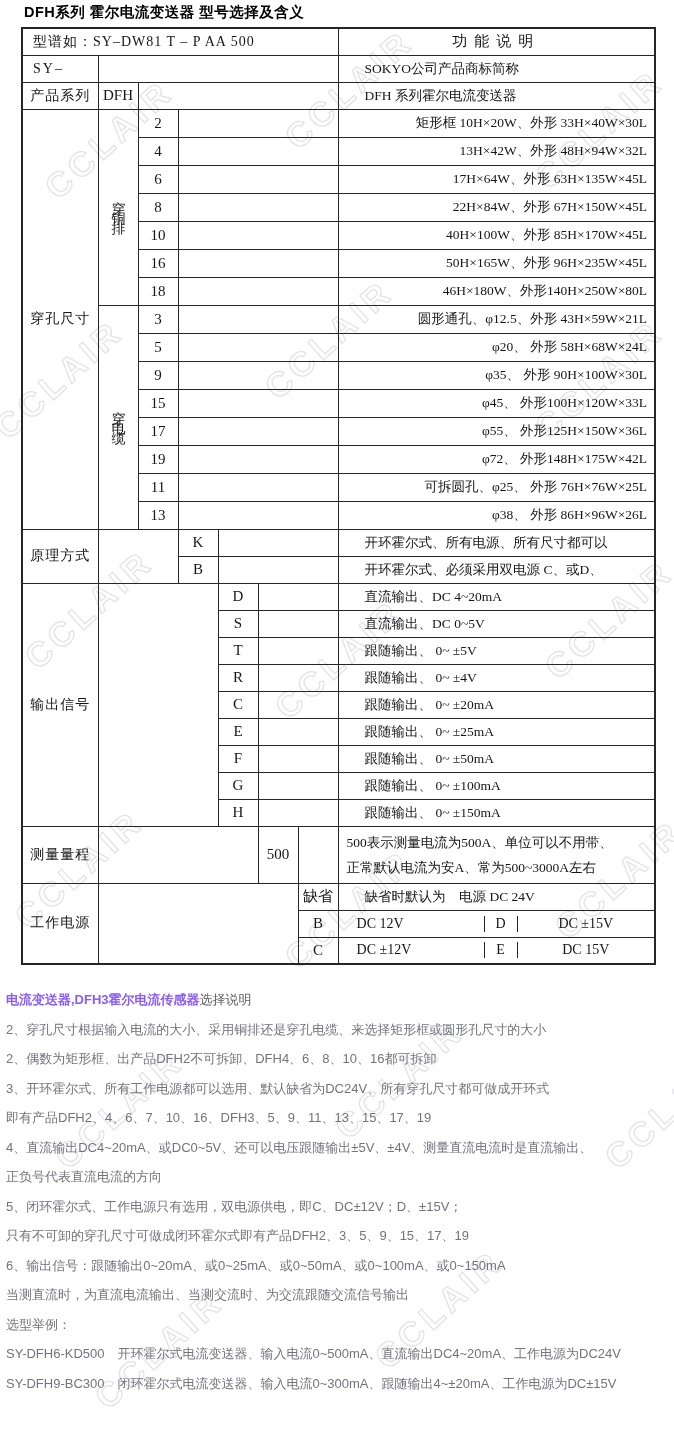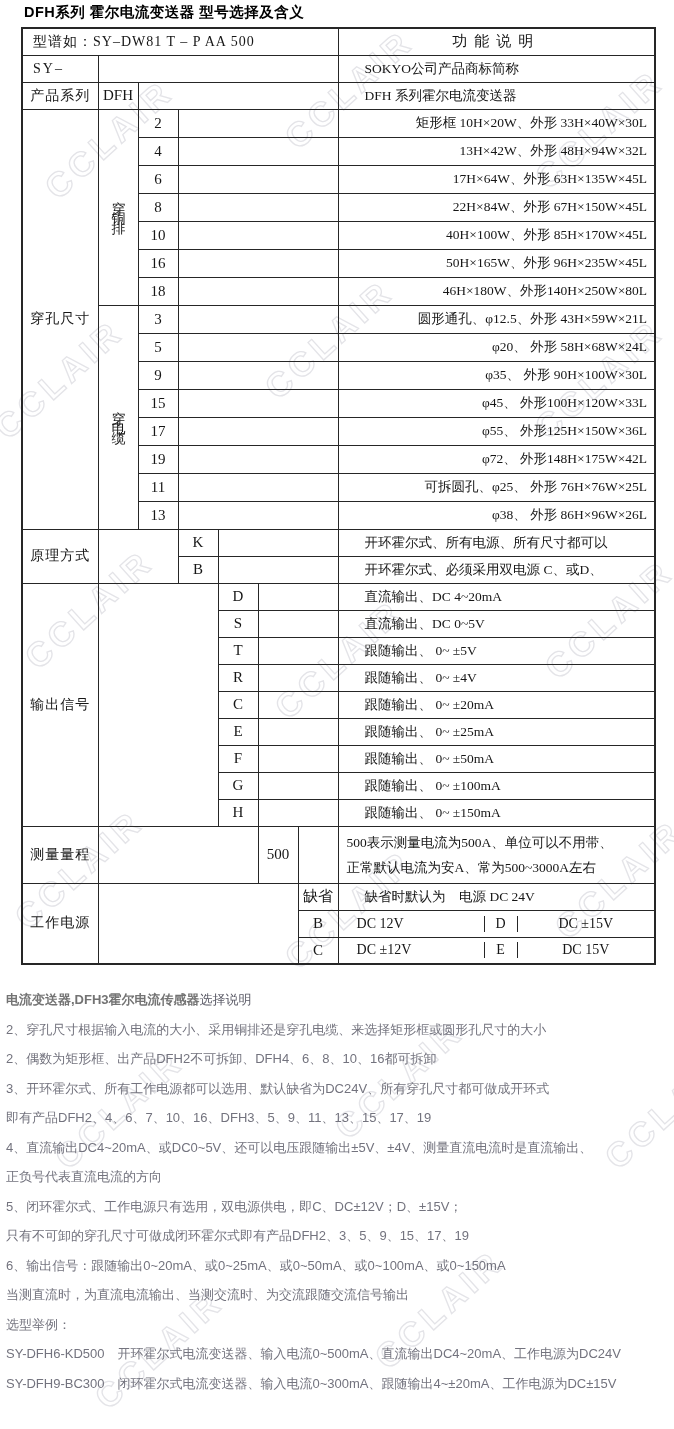--- a/index.html
+++ b/index.html
@@ -66,21 +66,21 @@
   .split-wrap > div { display:flex; align-items:center; font-size:14px; }
   .pv1 { width:145px; padding-left:18px;font-family:Liberation Serif, serif; }
   .pc  { width:34px; justify-content:center; border-left:1px solid #262626; border-right:1px solid #262626; font-size:15px; }
   .pv2 { flex:1; justify-content:center; }
 
   .notes {
     position:absolute; left:6px; top:985px; width:666px;
     font-size:13px; color:#73737e;
   }
   .note-line { height:29.5px; line-height:29.5px; white-space:nowrap; }
-  .note-link { color:#737373; font-weight:bold; }
+  .note-link { color:#8b5cf6; font-weight:bold; }
   .note-head-rest { color:#5a5a66; }
 </style>
 </head>
 <body>
 
 <div>
   <span class="wm" style="left:30px;top:120px">CCLAIR</span>
   <span class="wm" style="left:270px;top:70px">CCLAIR</span>
   <span class="wm" style="left:520px;top:110px">CCLAIR</span>
   <span class="wm" style="left:-20px;top:360px">CCLAIR</span>

